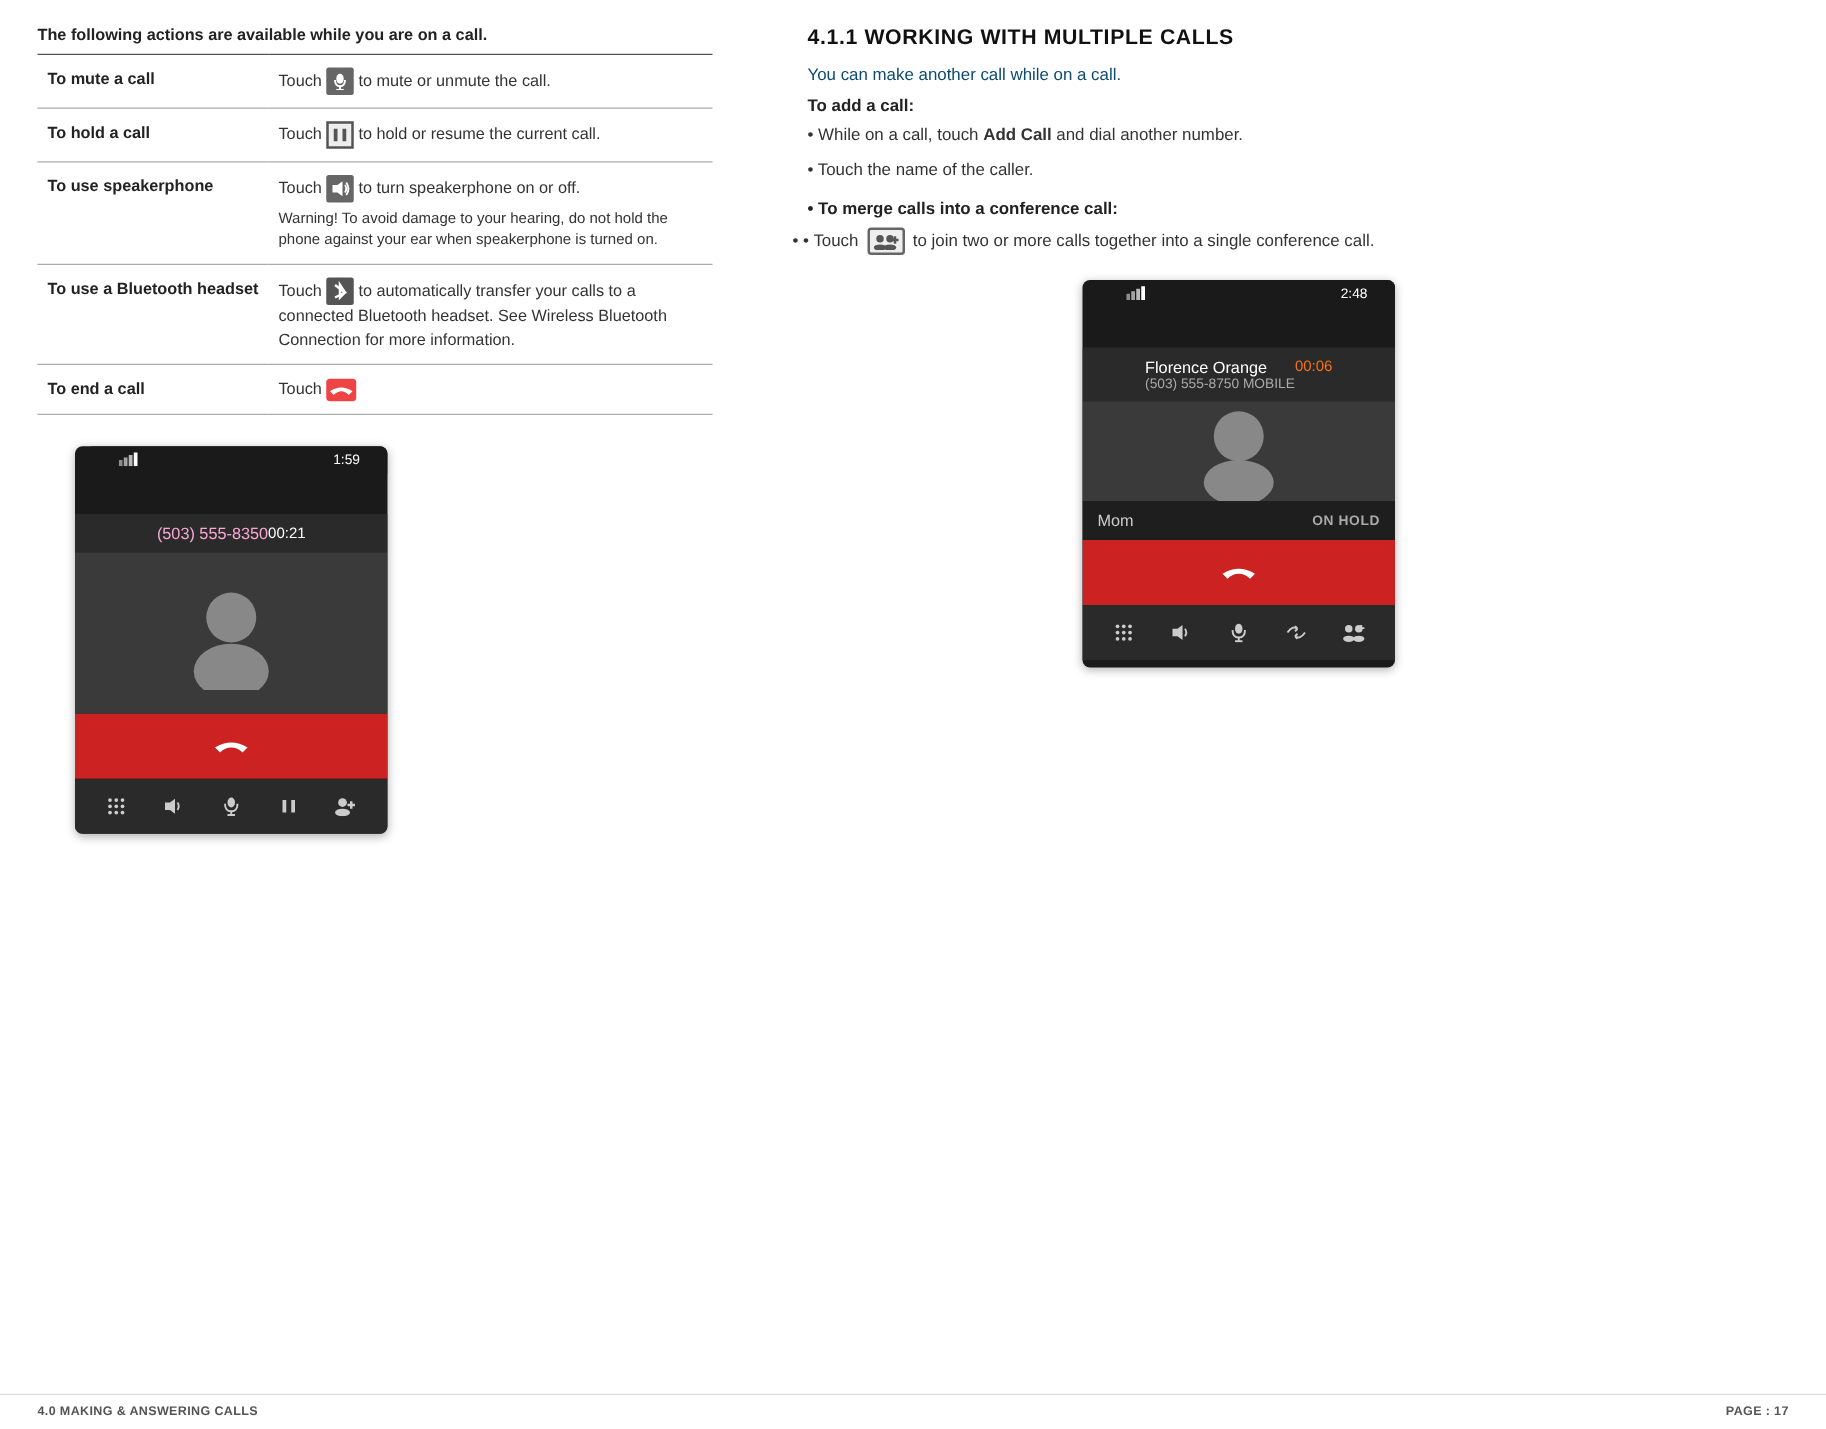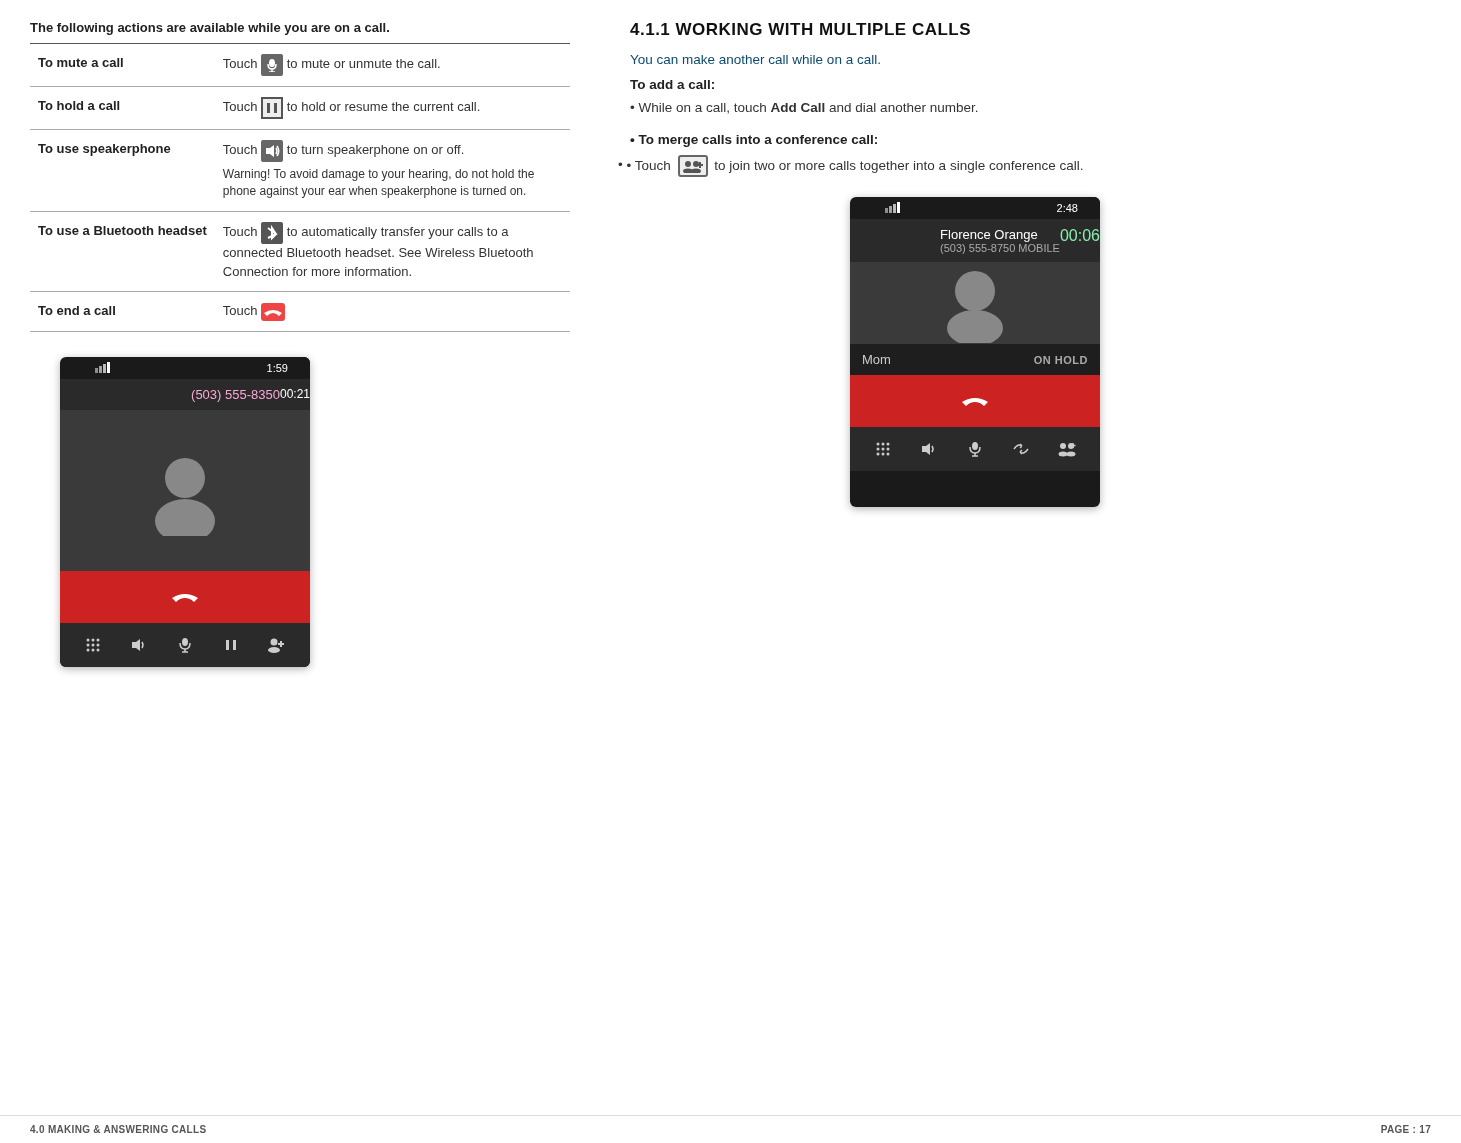--- a/index.html
+++ b/index.html
@@ -18,21 +18,21 @@
       display: flex;
       flex-direction: column;
       height: 100%;
       padding: 0;
     }
 
     .content-area {
       display: flex;
       flex: 1;
       padding: 20px 30px 10px 30px;
-      gap: 40px;
+      gap: 56px;
     }
 
     .left-section {
       width: 540px;
       flex-shrink: 0;
     }
 
     .right-section {
       flex: 1;
       padding-left: 20px;
@@ -207,24 +207,25 @@
       padding: 4px 22px;
       display: flex;
       justify-content: space-between;
       align-items: center;
       height: 22px;
       margin-left: 13px;
     }
 
     .phone-call-info {
       background: #2a2a2a;
-      padding: 8px 0;
-      display: flex;
-      justify-content: flex-end;
+      padding: 8px 12px;
+      display: flex;
+      justify-content: center;
       align-items: flex-start;
+      margin-top: 32px;
     }
 
     .phone-avatar-area {
       flex: 1;
       background: #3a3a3a;
       display: flex;
       align-items: center;
       justify-content: center;
     }
 
@@ -460,20 +461,21 @@
 
     <div class="right-section">
       <h2 class="section-title">4.1.1 WORKING WITH MULTIPLE CALLS</h2>
       <p class="body-text">You can make another call while on a call.</p>
 
       <p class="sub-heading">To add a call:</p>
       <p class="bullet-item">
         While on a call, touch <strong>Add Call</strong> and dial another number.
       </p>
 
+      <p class="bullet-item">Touch the name of the caller.</p>
 
       <p class="merge-heading">• To merge calls into a conference call:</p>
       <p class="bullet-item" style="padding-left:0; list-style:none;">
         <span>• Touch </span>
         <span style="display:inline-flex; align-items:center; justify-content:center; width:30px; height:22px; border:2px solid #666; border-radius:3px; background:#eee; vertical-align:middle; margin: 0 3px;">
           <svg width="20" height="14" viewBox="0 0 20 14" fill="#555">
             <circle cx="5" cy="5" r="3"></circle>
             <ellipse cx="5" cy="12" rx="5" ry="2.5"></ellipse>
             <circle cx="13" cy="5" r="3"></circle>
             <ellipse cx="13" cy="12" rx="5" ry="2.5"></ellipse>
@@ -495,21 +497,21 @@
                 <rect x="12" y="1" width="3" height="11" fill="white"></rect>
               </svg>
             </span>
             <span style="color:white; font-size:11px;">2:48</span>
           </div>
           <div class="phone-call-info">
             <div>
               <div style="color:white; font-size:13px;">Florence Orange</div>
               <div style="color:#aaa; font-size:11px;">(503) 555-8750 MOBILE</div>
             </div>
-            <span style="color:#86efac; font-size:16px;">00:06</span>
+            <span style="color:#f97316; font-size:12px;">00:06</span>
           </div>
           <div class="phone-avatar-area" style="flex:0.7;">
             <svg width="90" height="80" viewBox="0 0 90 80">
               <circle cx="45" cy="28" r="20" fill="#888"></circle>
               <ellipse cx="45" cy="65" rx="28" ry="18" fill="#888"></ellipse>
             </svg>
           </div>
 
           <div class="phone-on-hold-bar">
             <span style="color:#ccc; font-size:13px;">Mom</span>

